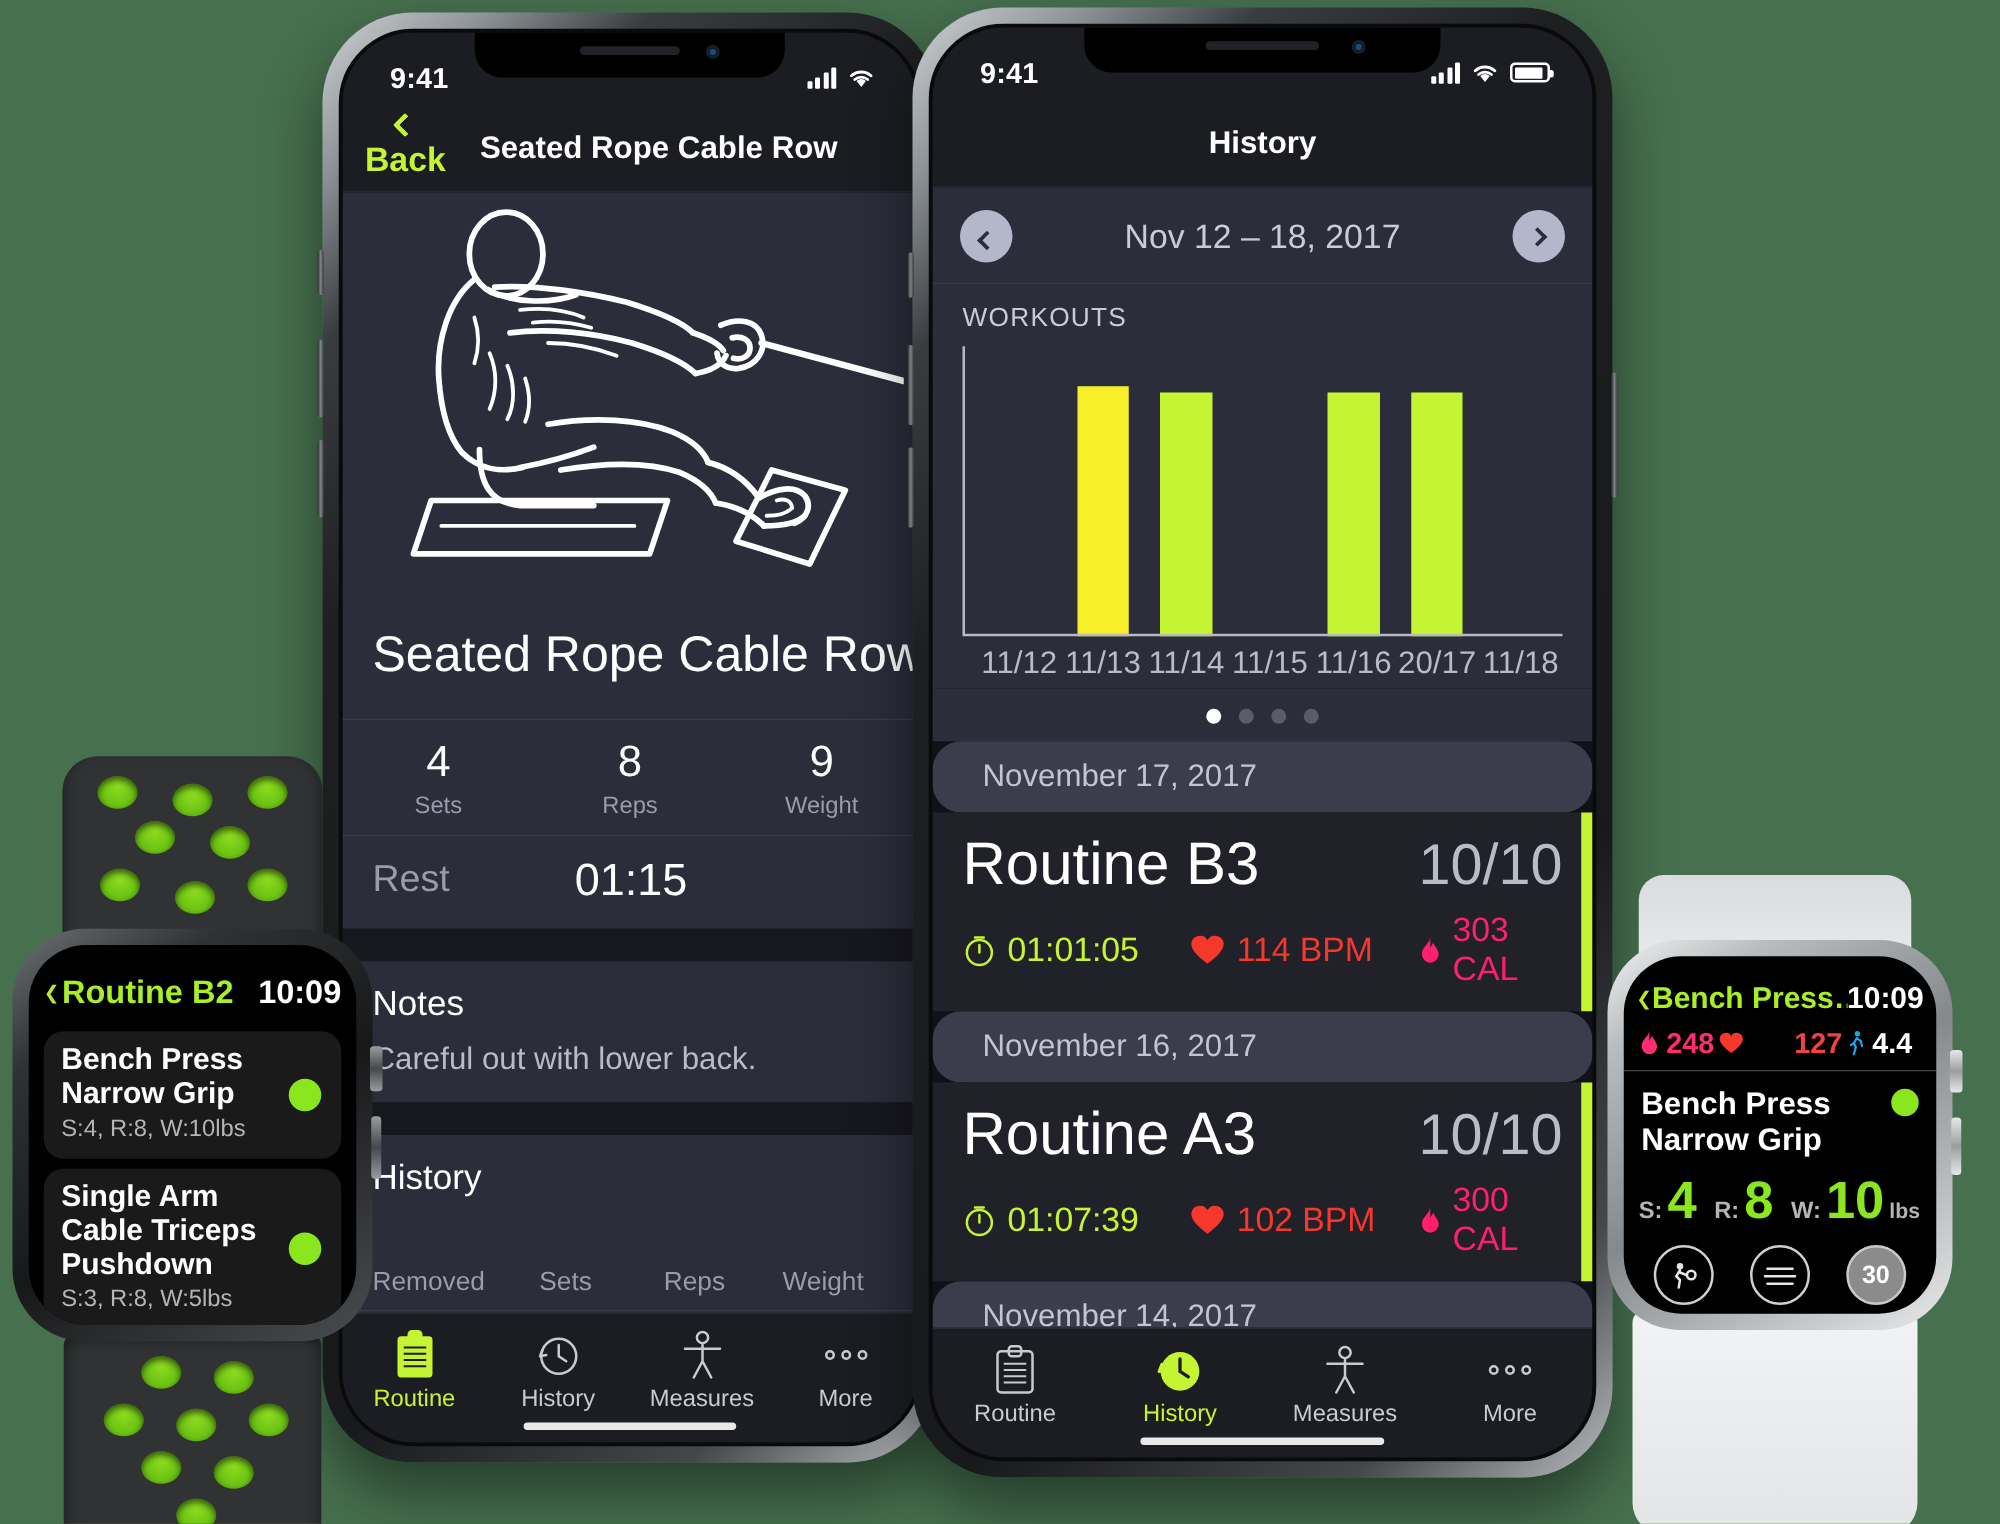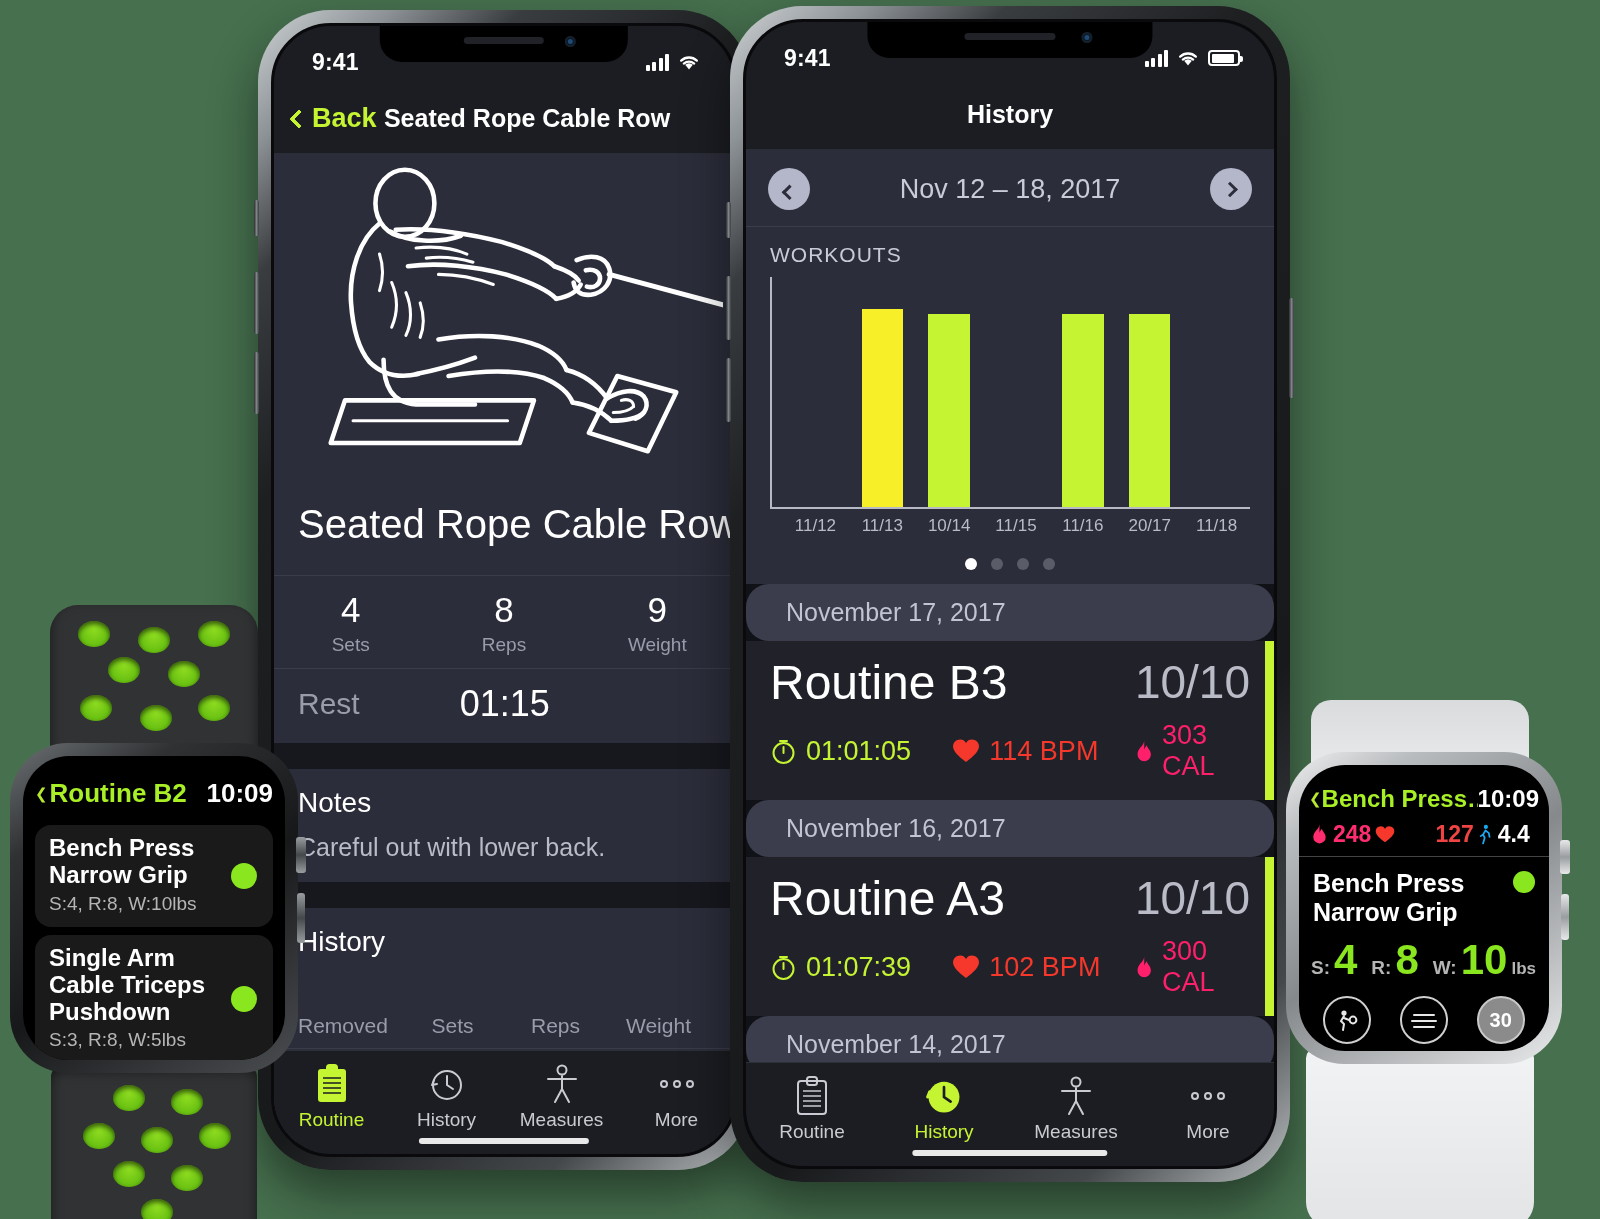--- a/index.html
+++ b/index.html
@@ -74,21 +74,21 @@
   
   .side-btn{ position:absolute; background: linear-gradient(90deg,#2a2c2e,#7e8387,#3a3d40); border-radius:3px; }
 
   
   #phoneLeft { left: 258px; top: 10px; width: 492px; height: 1160px; z-index: 10; }
   .navbar {
     height: 70px; background:#1b1d22; color:#fff;
     display:flex; align-items:center; position:relative;
     border-bottom:1px solid #2b2d34;
   }
-  .nav-back{ display:flex; align-items:center; gap:6px; padding-left: 18px; color:#c5f432; }
+  .nav-back{ display:flex; align-items:center; gap:6px; padding-left: 18px; color:#c5f432;flex-direction:column; }
   .chev-l { width:14px; height:14px; border-left:4px solid currentColor; border-bottom:4px solid currentColor;
             transform: rotate(45deg); border-radius:2px; }
   .nav-back span{ font-size:27px; font-weight:bold; }
   .nav-title{ position:absolute; left:0; right:0; text-align:center; font-size:25px; font-weight:bold;
               pointer-events:none; }
   .nav-title.offset { padding-left: 46px; }
 
   .exercise-img { background:#2b2d3a; height: 318px; display:flex; align-items:center; justify-content:center; }
   .exercise-img svg { width: 95%; height: 100%; }
 
@@ -131,21 +131,21 @@
   .circ-btn.next .ch{ transform: rotate(45deg) translate(-1px,1px);}
   .hist-range { flex:1; text-align:center; font-size:27px; color:#c9cbd8; }
   .chart-wrap { background:#2b2d3a; padding: 0 24px 6px; border-top:1px solid #3b3d4a;}
   .chart-label { color:#c9cbd8; font-size:21px; letter-spacing:1px; padding: 16px 0 10px; }
   .chart { position:relative; height: 232px; display:flex; align-items:flex-end; padding-left: 10px;
            border-left: 2px solid #b7b9c4;}
   .chart::after{ content:""; position:absolute; left:0; right:0; bottom:0; height:2px; background:#b7b9c4;}
   .col { flex:1; display:flex; align-items:flex-end; justify-content:center; height:100%; }
   .col .bar { width: 62%; }
   .xaxis { display:flex; padding-left: 12px; padding-top: 7px; }
-  .xaxis div { flex:1; text-align:center; color:#b9bbc6; font-size:17px; }
+  .xaxis div { flex:1; text-align:center; color:#b9bbc6; font-size:25px; }
   .dots { display:flex; justify-content:center; gap:14px; padding: 16px 0 14px; background:#2b2d3a; }
   .dots i{ width:12px;height:12px;border-radius:50%; background:#5a5c68; display:block;}
   .dots i.on{ background:#fff; }
 
   .day-head { background:#3b3d4c; color:#c2c4d2; font-size:25px; padding: 14px 40px; border-radius: 23px; }
   .w-row { background:#212229; padding: 14px 24px 18px; position:relative; }
   .w-row .accent{ position:absolute; right:0; top:0; bottom:0; width:9px; background:#c5f432; }
   .w-top { display:flex; align-items:flex-start; }
   .w-name { flex:1; color:#fff; font-size:48px; font-weight:300; }
   .w-score { color:#b9bbc6; font-size:46px; font-weight:300;margin-left:38px;}
@@ -475,21 +475,21 @@
               <div class="bar" style="height: 84%; background: rgb(197, 244, 50);"></div>
             </div>
             <div class="col">
               <div class="bar" style="height: 84%; background: rgb(197, 244, 50);"></div>
             </div>
             <div class="col"></div>
           </div>
         <div class="xaxis" id="xaxis">
             <div>11/12</div>
             <div>11/13</div>
-            <div>10/14</div>
+            <div>11/14</div>
             <div>11/15</div>
             <div>11/16</div>
             <div>20/17</div>
             <div>11/18</div>
           </div>
       </div>
 
       <div class="dots">
         <i class="on"></i>
         <i></i>

